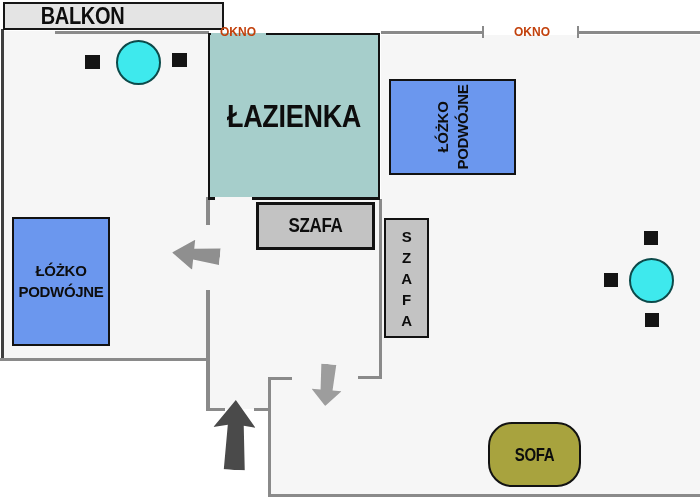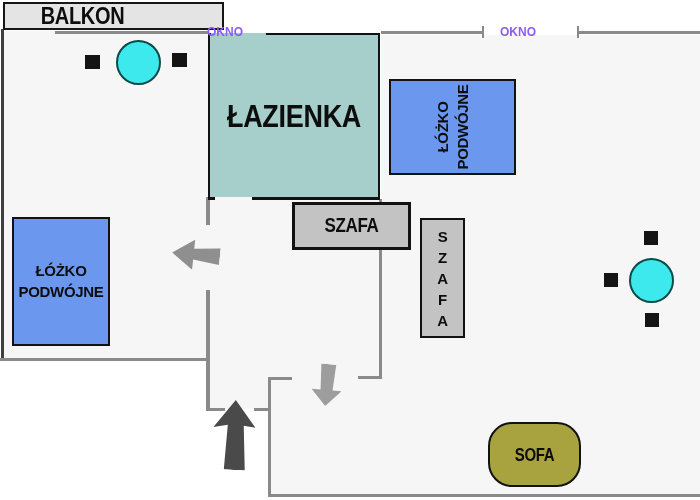--- a/index.html
+++ b/index.html
@@ -7,24 +7,24 @@
   #plan{position:relative;width:700px;height:500px;background:#fff;overflow:hidden;}
   .abs{position:absolute;}
   .floor{background:#f6f6f6;}
   .wall{background:#8a8a8a;z-index:2;}
   .wall-dark{background:#3f3f3f;z-index:2;}
   .lbl{font-weight:700;color:#0d0d0d;letter-spacing:-0.3px;}
   .cond{display:inline-block;transform:scaleY(1.18);}
   .center{display:flex;align-items:center;justify-content:center;}
   .furn{border:2px solid #121212;z-index:5;box-sizing:border-box;}
   .bed{background:#6b97ee;}
-  .wardrobe{background:#c3c3c3;margin-left:36px;}
+  .wardrobe{background:#c3c3c3;}
   .table{background:#3ee9ed;border:2px solid #0c4a4a;border-radius:50%;z-index:5;box-sizing:border-box;}
   .chair{background:#141414;z-index:5;}
-  .okno{font-size:12px;font-weight:700;color:#8b5cf6;z-index:6;}
+  .okno{font-size:12px;font-weight:700;color:#c2410c;text-align:center;z-index:6;}
   .arrow{z-index:6;}
   .bedtext{font-size:15px;font-weight:700;line-height:1.35;text-align:center;color:#0d0d0d;letter-spacing:-0.3px;}
 </style>
 </head>
 <body>
 
 <div id="plan">
 
   <div class="abs floor" style="left:3px;top:31px;width:204px;height:328px;"></div>
   <div class="abs floor" style="left:207px;top:35px;width:172px;height:374px;"></div>

